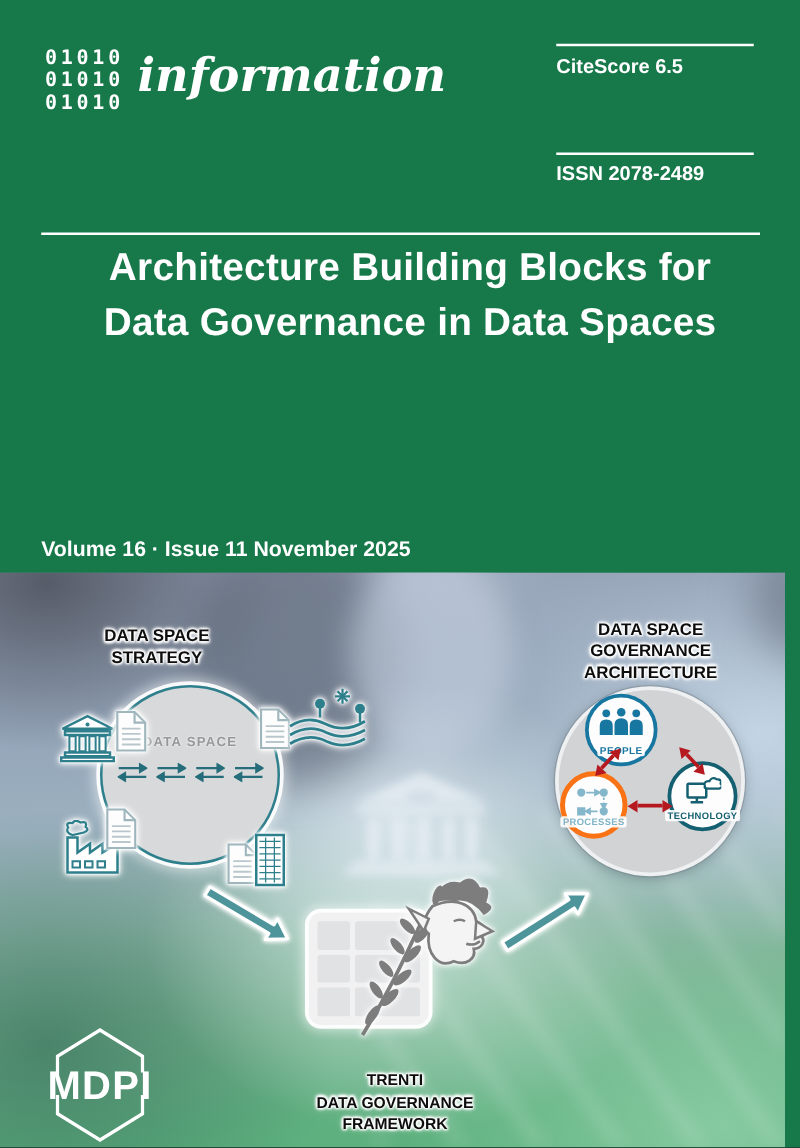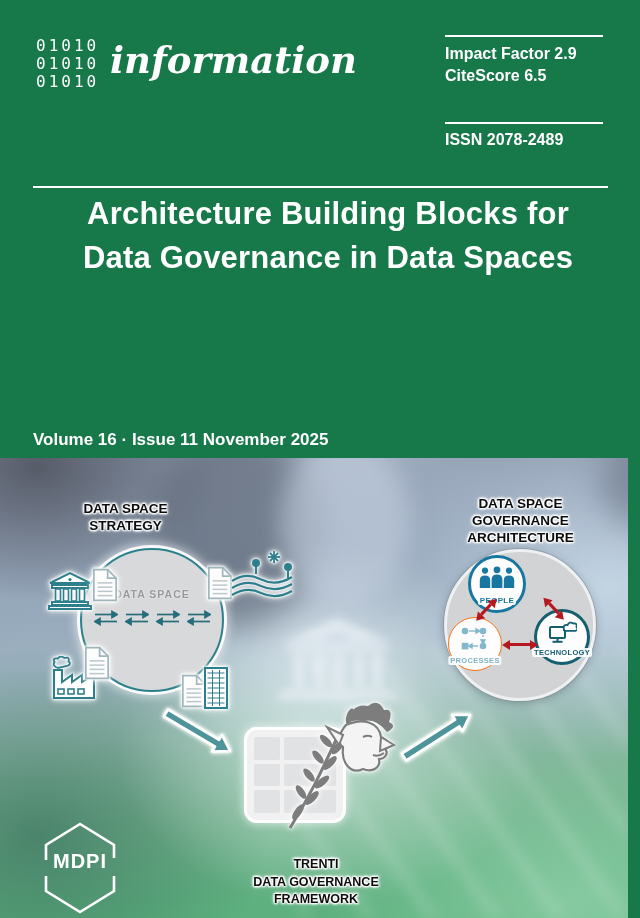--- a/index.html
+++ b/index.html
@@ -2,21 +2,21 @@
 <html><head>
 <meta charset="utf-8">
 <style>
   html,body{margin:0;padding:0;background:#222;}
   .cover{position:relative;width:640px;height:918px;overflow:hidden;
          font-family:"Liberation Sans",sans-serif;background:#17784a;}
 
   
   .green-top{position:absolute;top:0;left:0;width:640px;height:458px;background:#17784a;}
   .binary{position:absolute;left:36px;top:37px;color:#fff;
-          font-family:"DejaVu Sans Mono",monospace;font-weight:normal;
+          font-family:"DejaVu Sans Mono",monospace;font-weight:bold;
           font-size:16px;line-height:18px;letter-spacing:3px;}
   .journal-name{position:absolute;left:110px;top:40px;color:#fff;
           font-family:"DejaVu Serif",serif;font-style:italic;font-weight:bold;
           font-size:37px;line-height:40px;}
   .rule{position:absolute;background:#fff;height:2px;}
   .rule-metrics{left:445px;top:35px;width:158px;}
   .rule-issn{left:445px;top:122px;width:158px;}
   .metrics{position:absolute;left:445px;top:43px;color:#fff;font-size:16px;
            font-weight:600;line-height:22px;}
   .issn{position:absolute;left:445px;top:131px;color:#fff;font-size:16px;font-weight:600;}
@@ -77,21 +77,21 @@
   .fw-table div{background:#e1e2e4;border-radius:2px;}
   .trenti-art{position:absolute;left:276px;top:238px;filter:drop-shadow(0 0 1.5px #fff) drop-shadow(0 0 3px rgba(255,255,255,.85));}
 
   
   .gov-circle{position:absolute;left:444px;top:91px;width:152px;height:152px;border-radius:50%;
       background:#d2d3d5;border:3px solid #eef0f1;box-sizing:border-box;
       box-shadow:0 0 0 1px rgba(120,130,140,.45),0 2px 9px rgba(55,65,75,.35);}
   .node{position:absolute;border-radius:50%;background:#fdfdfd;box-sizing:border-box;
       display:flex;flex-direction:column;align-items:center;justify-content:flex-start;}
   .node-people{left:468px;top:97px;width:58px;height:58px;border:3px solid #1877a0;}
-  .node-processes{left:448px;top:159px;width:54px;height:54px;border:1px solid #f97316;}
+  .node-processes{left:448px;top:159px;width:54px;height:54px;border:4px solid #f97316;}
   .node-technology{left:534px;top:151px;width:56px;height:56px;border:3px solid #145f70;}
   .node-label{position:absolute;bottom:5px;left:50%;transform:translateX(-50%);
       font-size:7.5px;font-weight:bold;letter-spacing:.3px;background:rgba(255,255,255,.9);
       padding:0 2px;border-radius:2px;white-space:nowrap;}
   .node-people .node-label{color:#1877a0;font-size:8px;}
   .node-processes .node-label{color:#7fb4c8;}
   .node-technology .node-label{color:#145f70;}
   .node-icon{margin-top:8px;}
 
   .red-arrow{position:absolute;height:3px;background:#b5191f;}
@@ -99,21 +99,21 @@
       border-top:5px solid transparent;border-bottom:5px solid transparent;border-right:8px solid #b5191f;}
   .red-arrow::after{content:"";position:absolute;left:100%;top:50%;transform:translateY(-50%);
       border-top:5px solid transparent;border-bottom:5px solid transparent;border-left:8px solid #b5191f;}
   .ra-pp{left:479px;top:150px;width:14px;transform:rotate(-47deg);}
   .ra-pt{left:547px;top:149px;width:14px;transform:rotate(47deg);}
   .ra-prt{left:510px;top:185px;width:20px;}
 
   
   .mdpi{position:absolute;left:30px;top:360px;width:100px;height:100px;}
   .mdpi-text{position:absolute;left:-5px;top:32px;width:110px;text-align:center;color:#fff;
-      font-size:20px;font-weight:bold;letter-spacing:1px;}
+      font-size:32px;font-weight:bold;letter-spacing:1px;}
 </style>
 </head>
 <body>
 
 <div class="cover">
 
   <svg width="0" height="0" style="position:absolute">
     <defs>
       <symbol id="doc" viewBox="0 0 24 32">
         <path d="M1.5 1.5 H14.5 L22.5 9.5 V30.5 H1.5 Z" fill="#fdfdfd" stroke="#9fb6bd" stroke-width="1.6"></path>
@@ -226,21 +226,20 @@
   <div class="green-top">
     <div class="binary">
       <div>01010</div>
       <div>01010</div>
       <div>01010</div>
     </div>
     <div class="journal-name">information</div>
 
     <div class="rule rule-metrics"></div>
     <div class="metrics">
-      <div>Impact Factor 2.9</div>
       <div>CiteScore 6.5</div>
     </div>
     <div class="rule rule-issn"></div>
     <div class="issn">ISSN 2078-2489</div>
 
     <div class="rule rule-title"></div>
     <div class="cover-title">
       <div>Architecture Building Blocks for</div>
       <div>Data Governance in Data Spaces</div>
     </div>

